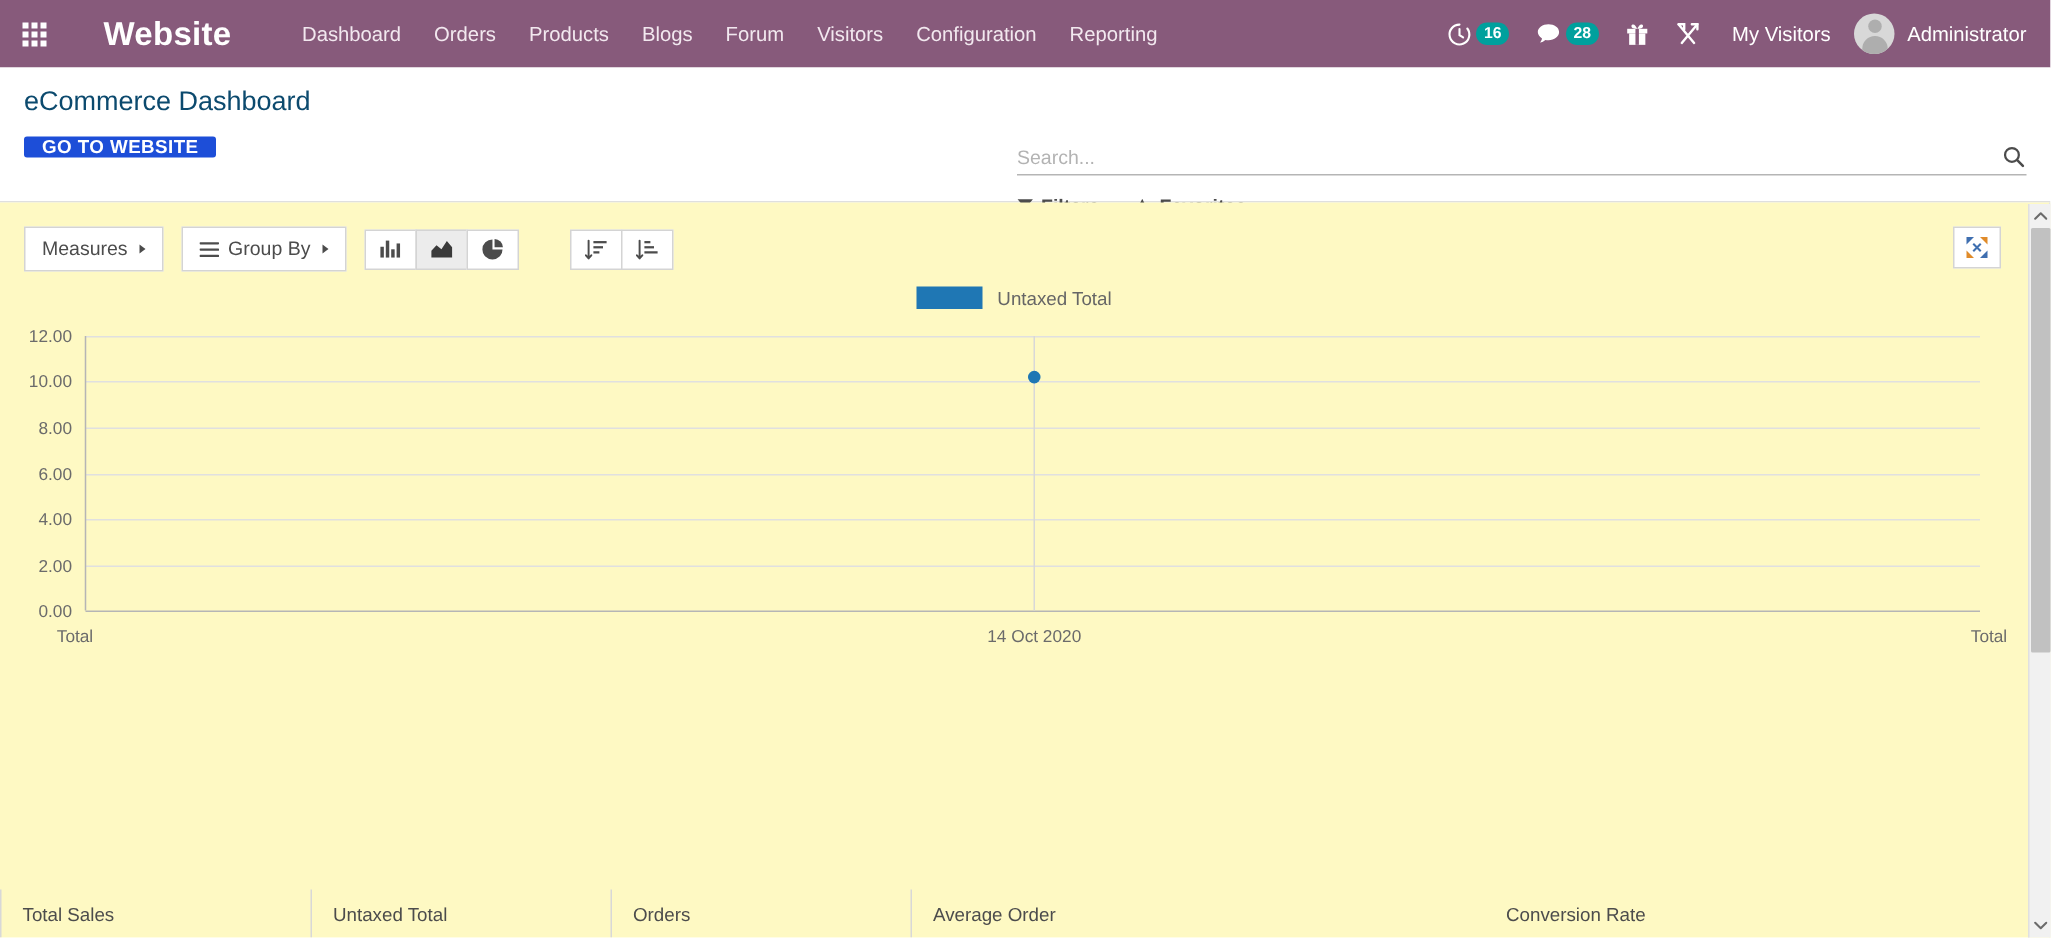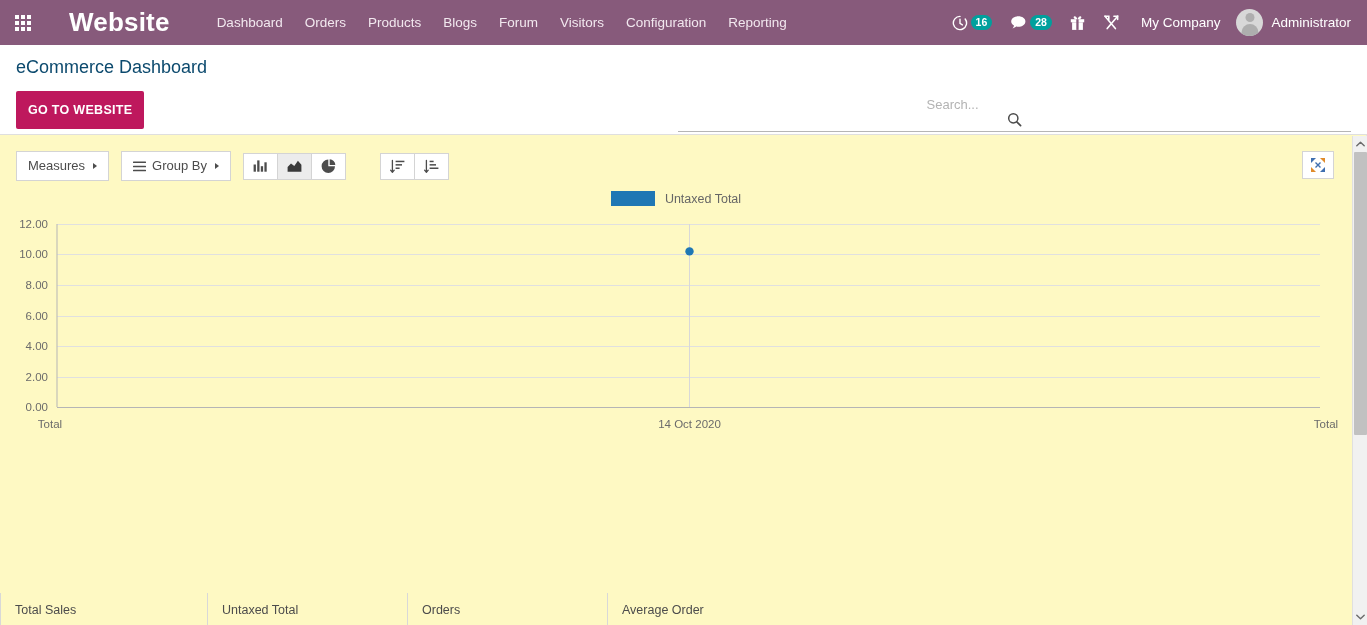--- a/index.html
+++ b/index.html
@@ -20,21 +20,21 @@
     width: 46px; height: 45px;
     display: flex; align-items: center; justify-content: center;
     cursor: pointer;
   }
   .grid-icon {
     display: grid; grid-template-columns: repeat(3, 4px);
     grid-template-rows: repeat(3, 4px); gap: 2px;
   }
   .grid-icon i { background: #fff; display: block; width: 4px; height: 4px; }
   .brand {
-    font-size: 26px; font-weight: bold; letter-spacing: .2px;
+    font-size: 22px; font-weight: bold; letter-spacing: .2px;
     margin-left: 23px; margin-right: 36px; color: #fff;
     white-space: nowrap; cursor: pointer;
   }
   .menu { display: flex; height: 45px; }
   .menu-item {
     font-size: 13.5px; color: #f2e8ef; padding: 0 11px;
     line-height: 45px; cursor: pointer; white-space: nowrap;
   }
   .nav-right {
     position: absolute; right: 10px; top: 0; height: 45px;
@@ -79,29 +79,29 @@
   .control-panel {
     position: relative; background: #fff;
     border-bottom: 1px solid #dfdfdf; height: 90px;
   }
   .cp-left { position: absolute; left: 16px; top: 10px; }
   .page-title {
     font-size: 18px; color: #0c4a6e; font-weight: normal;
     line-height: 24px; white-space: nowrap;
   }
   .btn-primary {
-    margin-top: 12px; background: #be185d; color: #fff;
+    margin-top: 12px; background: #1d4ed8; color: #fff;
     border: none; font-size: 12.5px; font-weight: bold;
-    padding: 12px 12px; letter-spacing: .3px; cursor: pointer;
+    padding: 0 12px; letter-spacing: .3px; cursor: pointer;
     border-radius: 2px; font-family: inherit; display: inline-block;
   }
   .cp-right { position: absolute; left: 678px; right: 16px; top: 52px; }
   .search-wrap {
     display: flex; align-items: center;
-    border-bottom: 1px solid #b5b5b5; padding-bottom: 4px; flex-direction: column;
+    border-bottom: 1px solid #b5b5b5; padding-bottom: 4px;
   }
   .search-input {
     flex: 1; border: none; outline: none; font-size: 13px;
     color: #444; font-family: inherit; background: transparent;
     padding: 0;
   }
   .search-input::placeholder { color: #b3b3b3; }
   .search-icon-btn {
     background: none; border: none; cursor: pointer;
     padding: 0 1px; display: flex; align-items: center;
@@ -250,21 +250,21 @@
         <path d="M7.5 4.2c.9-1.8 1.8-3.2 3.1-2.9 1.2.3 1 2-.4 2.6-.7.3-1.8.3-2.7.3z" fill="#fff"></path>
       </svg>
     </div>
     <div class="sysicon">
       <svg width="17" height="17" viewBox="0 0 17 17">
         <path d="M2 2.2 L12.4 14.6 M14.6 2.2 L4.2 14.6" stroke="#fff" stroke-width="1.6" stroke-linecap="round" fill="none"></path>
         <path d="M10.9 2.2h3.7v3.3" stroke="#fff" stroke-width="1.6" fill="none" stroke-linecap="round"></path>
         <path d="M2.1 2.2h3.7v3.3" stroke="#fff" stroke-width="1.6" fill="none" stroke-linecap="round"></path>
       </svg>
     </div>
-    <div class="company">My Company</div>
+    <div class="company">My Visitors</div>
     <div class="user-box">
       <span class="avatar"></span>
       <span class="username">Administrator</span>
     </div>
   </div>
 </div>
 
 <div class="control-panel">
   <div class="cp-left">
     <div class="page-title">eCommerce Dashboard</div>
@@ -430,20 +430,24 @@
         <div class="kpi-value">1</div>
       </div>
       <div class="kpi kpi-w4">
         <div class="kpi-label">Average Order</div>
         <div class="kpi-value">₹ 10.72</div>
       </div>
     </div>
 
   </div>
 
+  <div class="conv">
+    <div class="conv-title">Conversion Rate</div>
+
+  </div>
 
  </div>
 </div>
 
 <div class="scrollbar">
   <div class="sb-arrow">
     <svg width="9" height="6" viewBox="0 0 9 6">
       <path d="M0.8 4.8 4.5 1.2 8.2 4.8" fill="none" stroke="#6b6b6b" stroke-width="1.4" stroke-linecap="round" stroke-linejoin="round"></path>
     </svg>
   </div>

